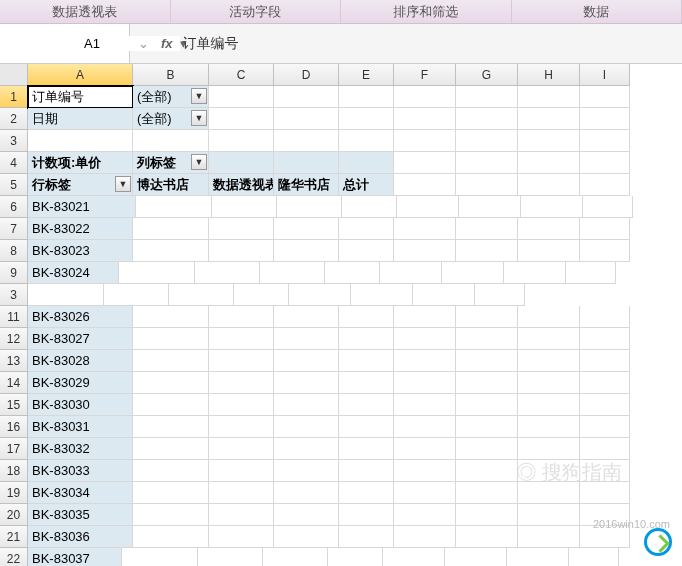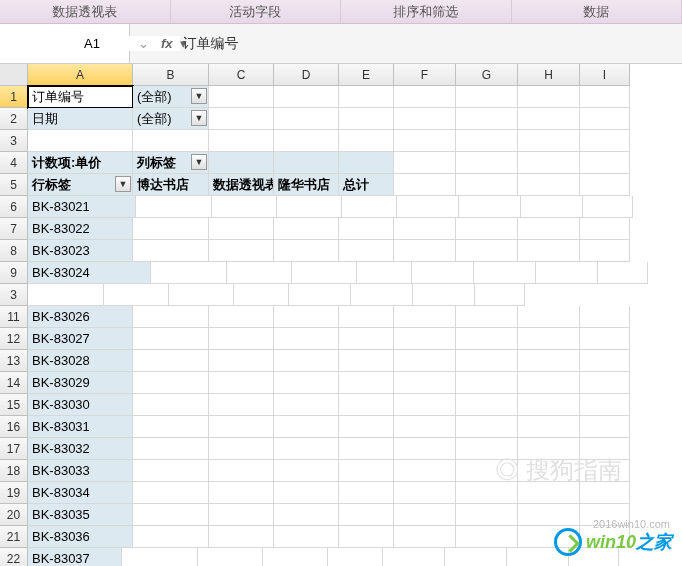--- a/index.html
+++ b/index.html
@@ -27,21 +27,21 @@
     .row-header.active { background: linear-gradient(#ffe8a0, #ffd060); }
     
     .cells { position: relative; }
     .row { display: flex; height: 22px; }
     .cell { border-right: 1px solid #d8d8d8; border-bottom: 1px solid #d8d8d8; padding: 0 4px; line-height: 22px; overflow: hidden; white-space: nowrap; font-size: 13px; color: #000; position: relative; }
     .cell.pivot-bg { background: #dce9f0; }
     .cell.active { outline: 2px solid #000; outline-offset: -1px; background: #fff; }
     .cell.bold { font-weight: bold; }
     .cell .dropdown { position: absolute; right: 1px; top: 2px; width: 16px; height: 16px; background: linear-gradient(#fefefe,#e0e0e0); border: 1px solid #999; display: flex; align-items: center; justify-content: center; font-size: 9px; color: #333; }
     
-    .watermark1 { position: absolute; right: 60px; bottom: 80px; color: #e0e0e0; font-size: 24px; pointer-events: none; }
+    .watermark1 { position: absolute; right: 60px; bottom: 80px; color: #e0e0e0; font-size: 20px; pointer-events: none; }
     .watermark2 { position: absolute; right: 10px; bottom: 10px; display: flex; align-items: center; gap: 4px; pointer-events: none; }
     .wm-logo { width: 28px; height: 28px; border-radius: 50%; border: 3px solid #0099e5; position: relative; }
     .wm-logo::before { content: ""; position: absolute; width: 10px; height: 10px; border-top: 3px solid #7ac943; border-right: 3px solid #7ac943; transform: rotate(45deg); left: 7px; top: 6px; }
     .wm-text { font-size: 18px; font-weight: bold; color: #0099e5; font-style: italic; }
     .wm-text .accent { color: #7ac943; }
     .wm-url { position: absolute; right: 12px; bottom: 36px; color: #bbb; font-size: 11px; pointer-events: none; }
   </style>
 </head>
 <body>
 
@@ -188,21 +188,21 @@
           <div class="cell" style="width: 76px;"></div>
           <div class="cell" style="width: 65px;"></div>
           <div class="cell" style="width: 65px;"></div>
           <div class="cell" style="width: 55px;"></div>
           <div class="cell" style="width: 62px;"></div>
           <div class="cell" style="width: 62px;"></div>
           <div class="cell" style="width: 62px;"></div>
           <div class="cell" style="width: 50px;"></div>
         </div>
         <div class="row">
-          <div class="cell pivot-bg" style="width: 123px;">BK-83024</div>
+          <div class="cell pivot-bg" style="width: 91px;">BK-83024</div>
           <div class="cell" style="width: 76px;"></div>
           <div class="cell" style="width: 65px;"></div>
           <div class="cell" style="width: 65px;"></div>
           <div class="cell" style="width: 55px;"></div>
           <div class="cell" style="width: 62px;"></div>
           <div class="cell" style="width: 62px;"></div>
           <div class="cell" style="width: 62px;"></div>
           <div class="cell" style="width: 50px;"></div>
         </div>
         <div class="row">
@@ -359,14 +359,13 @@
           <div class="cell" style="width: 50px;"></div>
         </div>
       </div>
   </div>
 </div>
 
 <div class="watermark1">◎ 搜狗指南</div>
 <div class="wm-url">2016win10.com</div>
 <div class="watermark2">
   <div class="wm-logo"></div>
-  <div class="wm-text"><span class="accent">win10</span><span>之家</span></div>
 </div>
 
 </body></html>

